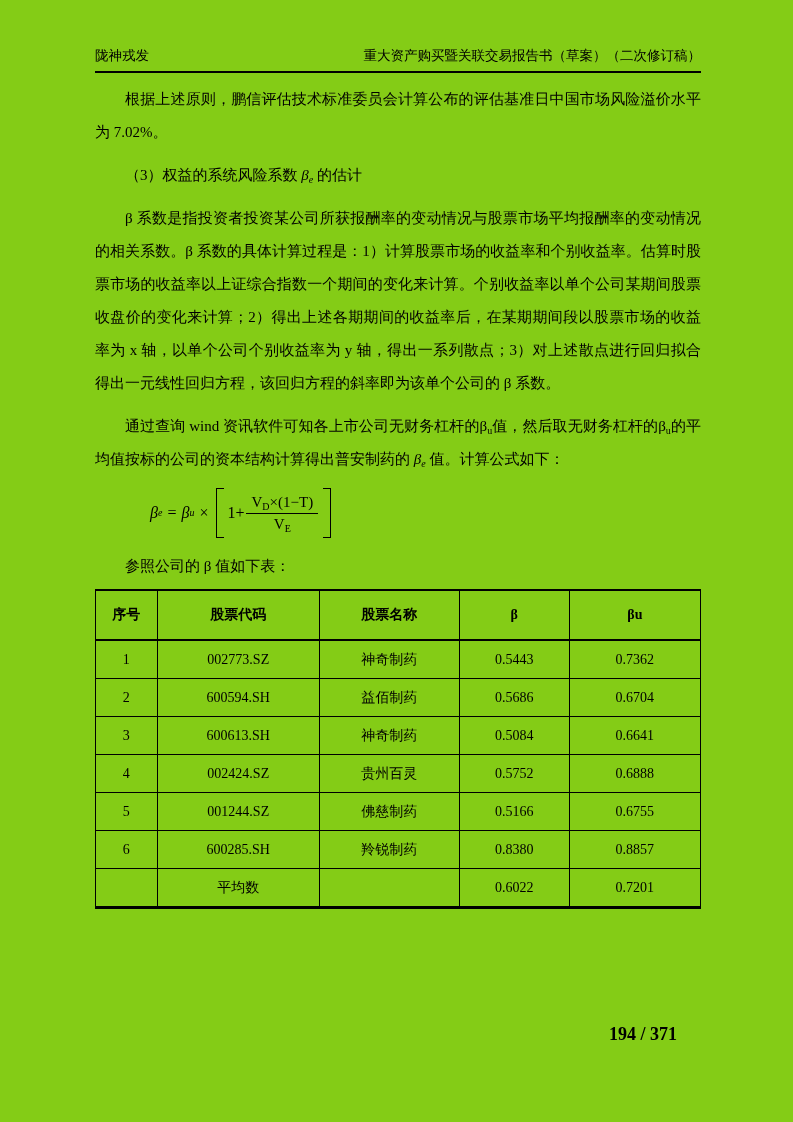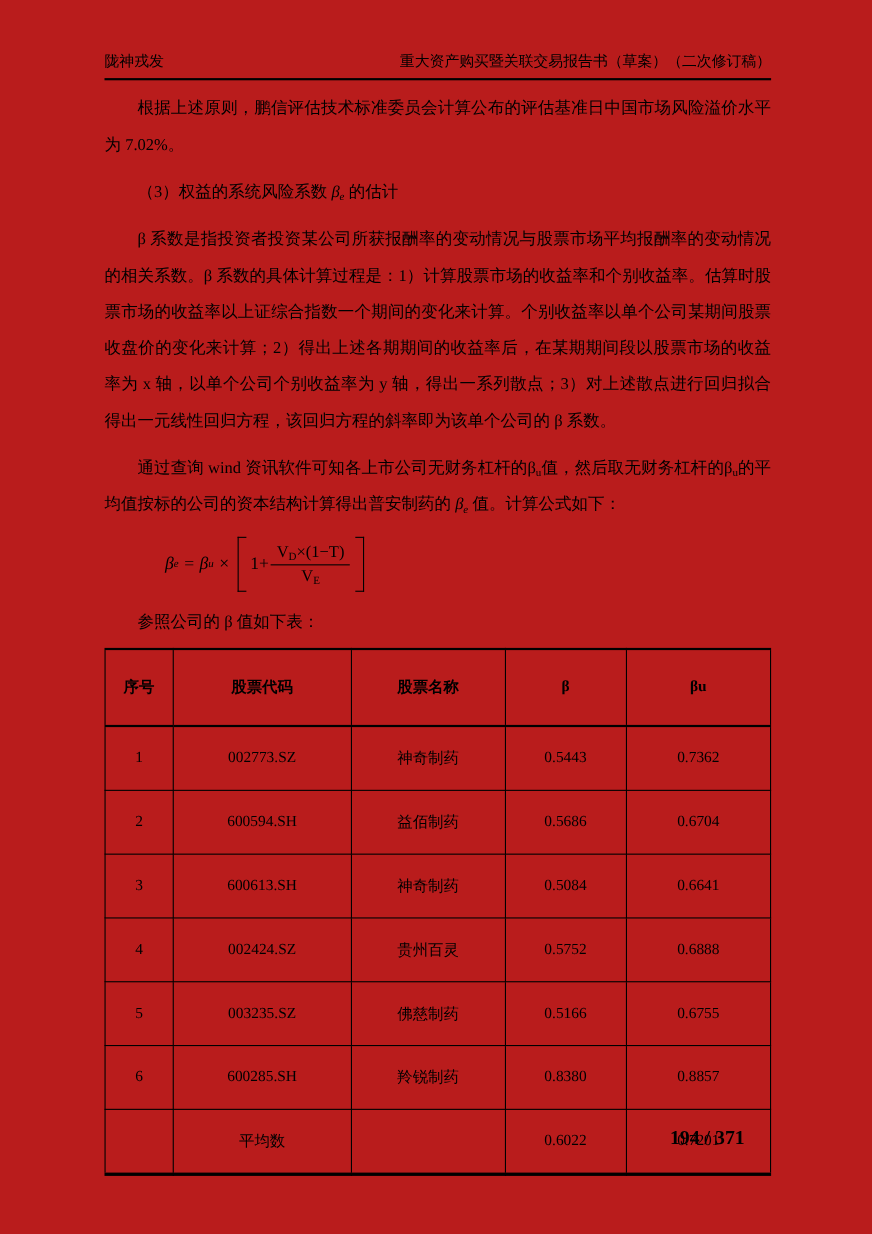--- a/index.html
+++ b/index.html
@@ -1,20 +1,20 @@
 <!DOCTYPE html>
 <html><head>
 <meta charset="utf-8">
 <style>
   html, body { margin: 0; padding: 0; background: #ffffff; }
   .page {
     position: relative;
     width: 793px;
     height: 1122px;
-    background: #b91c1c;
+    background: #84cc16;
     color: #000000;
     font-family: "Liberation Serif", "DejaVu Serif", serif;
     overflow: hidden;
     box-sizing: border-box;
     padding: 47px 92px 0 95px;
   }
   
   .doc-header {
     display: flex;
     justify-content: space-between;
@@ -72,21 +72,21 @@
     border-collapse: collapse;
     margin-top: 6px;
     border-top: 2.5px solid #000;
     border-bottom: 3px solid #000;
     font-size: 14px;
   }
   table.beta-table th, table.beta-table td {
     border: 1.4px solid #000;
     text-align: center;
     vertical-align: middle;
-    padding: 16px 4px;
+    padding: 6px 4px;
   }
   table.beta-table th {
     height: 36px;
     font-weight: bold;
     border-bottom: 2px solid #000;
   }
   table.beta-table td { height: 25px; }
   
   .doc-footer {
     position: absolute;
@@ -183,21 +183,21 @@
       </tr>
       <tr>
         <td>4</td>
         <td>002424.SZ</td>
         <td>贵州百灵</td>
         <td>0.5752</td>
         <td>0.6888</td>
       </tr>
       <tr>
         <td>5</td>
-        <td>003235.SZ</td>
+        <td>001244.SZ</td>
         <td>佛慈制药</td>
         <td>0.5166</td>
         <td>0.6755</td>
       </tr>
       <tr>
         <td>6</td>
         <td>600285.SH</td>
         <td>羚锐制药</td>
         <td>0.8380</td>
         <td>0.8857</td>

